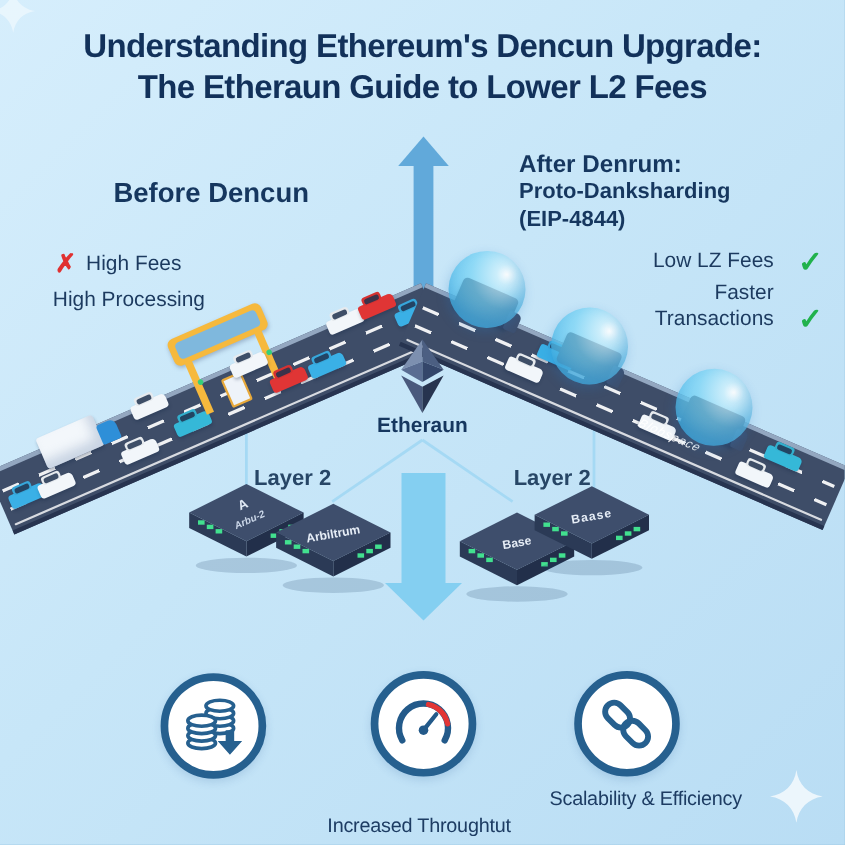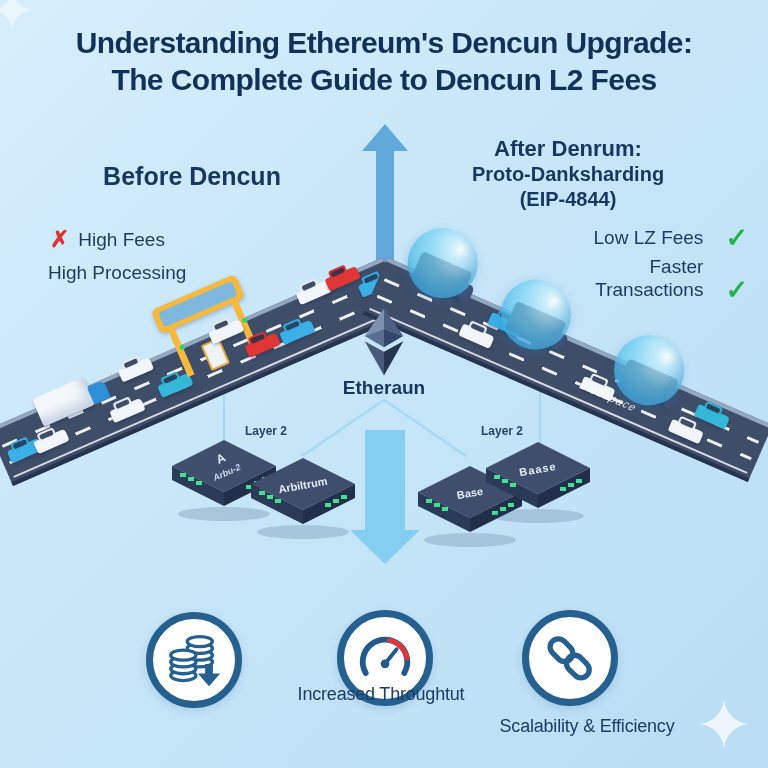--- a/index.html
+++ b/index.html
@@ -9,21 +9,21 @@
 
   
   .title{position:absolute;top:24px;left:0;width:100%;text-align:center;
     font-size:30px;font-weight:bold;color:#12315a;line-height:37px;letter-spacing:-0.6px;}
   .h-before{position:absolute;left:192px;top:162px;transform:translateX(-50%);
     font-size:25px;font-weight:bold;color:#16375f;white-space:nowrap;}
   .before-row{position:absolute;display:flex;align-items:center;gap:9px;
     font-size:19px;color:#1c3a5f;white-space:nowrap;}
   .cross{color:#e03131;font-size:23px;font-weight:bold;line-height:1;}
   .h-after{position:absolute;left:568px;top:136px;transform:translateX(-50%);
-    text-align:center;color:#16375f;font-weight:bold;white-space:nowrap;}
+    color:#16375f;font-weight:bold;white-space:nowrap;}
   .h-after .l1{font-size:22px;line-height:26px;}
   .h-after .l2{font-size:20px;line-height:25px;}
   .h-after .l3{font-size:20px;line-height:25px;}
   .after-items{position:absolute;right:20px;top:226px;display:flex;flex-direction:column;
     align-items:flex-end;gap:6px;}
   .after-row{display:flex;align-items:flex-end;gap:22px;font-size:19px;color:#1c3a5f;}
   .after-row .lbl{text-align:right;line-height:23px;}
   .after-row .lbl2{width:132px;}
   .check{color:#21b24c;font-size:27px;font-weight:bold;line-height:22px;}
 
@@ -71,21 +71,21 @@
     box-shadow:0 2px 4px rgba(60,80,120,.35);}
   .toll .glass{position:absolute;left:6px;top:5px;width:80px;height:16px;background:#7fb8dd;border-radius:4px;}
   .toll .leg{position:absolute;width:7px;height:52px;background:#f6b93d;top:24px;}
   .toll .booth{position:absolute;left:32px;top:52px;width:16px;height:24px;background:#eef3f9;
     border:2px solid #e8a93a;border-radius:2px;}
   .toll .lamp{position:absolute;width:5px;height:5px;border-radius:50%;background:#35d07a;}
 
   
   .ethlabel{position:absolute;left:384px;top:377px;transform:translateX(-50%);
     font-size:19px;font-weight:bold;color:#16375f;z-index:4;}
-  .layer2{position:absolute;transform:translateX(-50%);font-size:12px;font-weight:bold;color:#274666;z-index:4;}
+  .layer2{position:absolute;transform:translateX(-50%);font-size:20px;font-weight:bold;color:#274666;z-index:4;}
   .connect{position:absolute;left:0;top:0;z-index:1;}
   .l2box{position:absolute;z-index:4;}
 
   
   .bcircle{position:absolute;width:82px;height:82px;border:7px solid #26608f;border-radius:50%;
     background:#fff;box-shadow:0 3px 8px rgba(50,100,160,.18);display:flex;align-items:center;justify-content:center;}
   .blabel{position:absolute;transform:translateX(-50%);font-size:18px;color:#1d3c63;
     letter-spacing:-0.2px;white-space:nowrap;}
   .sparkle{position:absolute;z-index:5;}
 </style>
@@ -101,21 +101,21 @@
     <line x1="540" y1="383" x2="540" y2="452" stroke="#a5d9f4" stroke-width="2.5"></line>
   </svg>
 
   <div class="uphead"></div>
   <div class="upshaft"></div>
   <div class="downshaft"></div>
   <div class="downhead"></div>
 
   <div class="title">
     <div>Understanding Ethereum's Dencun Upgrade:</div>
-    <div>The Complete Guide to Dencun L2 Fees</div>
+    <div>The Etheraun Guide to Lower L2 Fees</div>
   </div>
 
   <div class="h-before">Before Dencun</div>
   <div class="before-row" style="left:50px;top:228px;">
     <span class="cross">✗</span>
     <span>High Fees</span>
   </div>
   <div class="before-row" style="left:48px;top:262px;">
     <span>High Processing</span>
   </div>
@@ -276,21 +276,21 @@
   </div>
 
   <div class="bcircle" style="left:337px;top:610px;">
     <svg width="62" height="62" viewBox="0 0 64 64">
       <path d="M12.1 47.5 A23 23 0 1 1 51.9 47.5" fill="none" stroke="#235a8a" stroke-width="6" stroke-linecap="round"></path>
       <path d="M36.7 13.9 A23 23 0 0 1 54.6 32" fill="none" stroke="#e23535" stroke-width="5" stroke-linecap="round"></path>
       <line x1="32" y1="38" x2="44" y2="23" stroke="#235a8a" stroke-width="4" stroke-linecap="round"></line>
       <circle cx="32" cy="38" r="4.5" fill="#235a8a"></circle>
     </svg>
   </div>
-  <div class="blabel" style="left:381px;top:684px;">Increased Throughtut</div>
+  <div class="blabel" style="left:381px;top:740px;">Increased Throughtut</div>
 
   <div class="bcircle" style="left:522px;top:610px;">
     <svg width="62" height="62" viewBox="0 0 64 64">
       <g transform="rotate(45 32 32)" stroke="#26608f" stroke-width="5.5" fill="none">
         <rect x="7" y="24" width="26" height="17" rx="8.5"></rect>
         <rect x="31" y="24" width="26" height="17" rx="8.5"></rect>
       </g>
     </svg>
   </div>
   <div class="blabel" style="left:587px;top:716px;">Scalability &amp; Efficiency</div>

